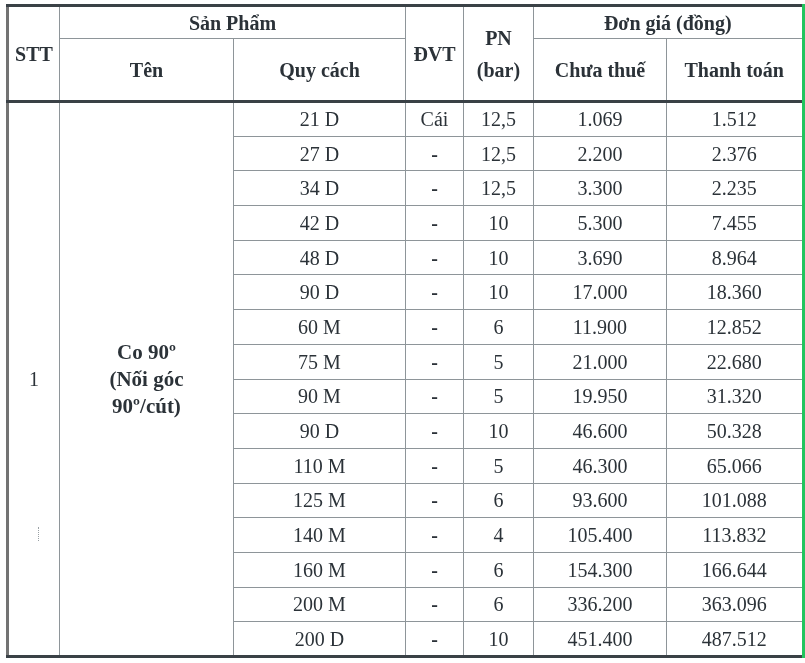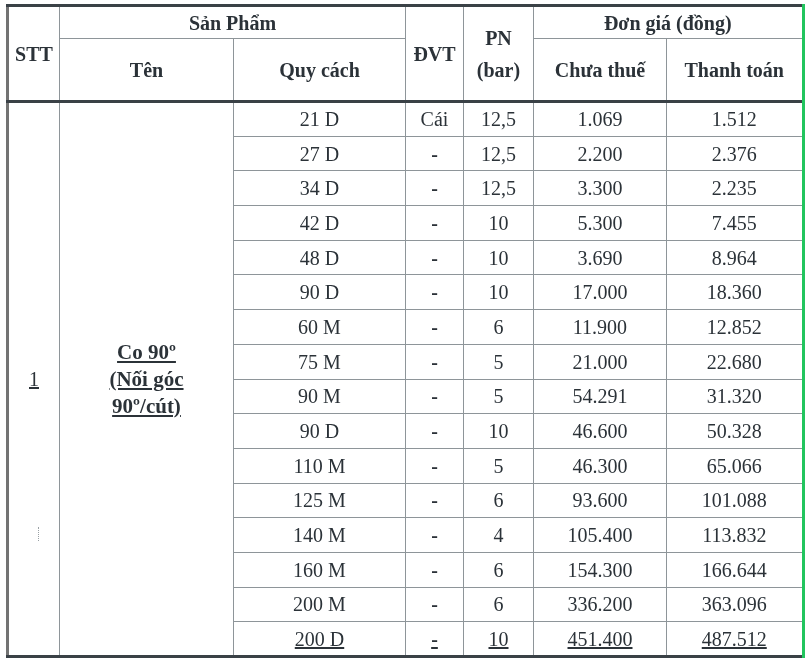--- a/index.html
+++ b/index.html
@@ -7,21 +7,21 @@
          font-family: "Liberation Serif", "DejaVu Serif", serif; color: #2b3238; }
   .sheet { position: absolute; left: 6px; top: 4px; width: 796px; }
   table { border-collapse: collapse; table-layout: fixed; width: 796px; }
   td, th { border: 1px solid #8e9599; text-align: center; vertical-align: middle;
            padding: 0; font-size: 20px; line-height: 1; }
   th { font-weight: bold; font-size: 20px; }
   .outer-left { border-left: 3px solid #737373; }
   .outer-right { border-right: 4px solid #22c55e; }
   thead tr:first-child th { border-top: 3px solid #3a4146; }
   thead tr:last-child th, thead th.rowspan2 { border-bottom: 3px solid #3a4146; }
-  tbody tr.last td, tbody td.span-all { border-bottom: 3px solid #3a4146; text-decoration: underline; }
+  tbody tr.last td, tbody td.span-all { border-bottom: 3px solid #3a4146; }
   .h1 { height: 33px; }
   .h2 { height: 63px; }
   tbody tr { height: 34.7px; }
   .name-cell { font-weight: bold; font-size: 21px; line-height: 27px; }
   .stt-cell { font-size: 20px; }
   .dash { font-weight: bold; }
   .dots { position: absolute; left: 38px; top: 527px; width: 2px; height: 14px;
           border-left: 1px dotted #9aa1a5; }
 </style>
 </head>
@@ -116,21 +116,21 @@
           <td>75 M</td>
           <td class="dash">-</td>
           <td>5</td>
           <td>21.000</td>
           <td class="outer-right">22.680</td>
         </tr>
       <tr>
           <td>90 M</td>
           <td class="dash">-</td>
           <td>5</td>
-          <td>54.291</td>
+          <td>19.950</td>
           <td class="outer-right">31.320</td>
         </tr>
       <tr>
           <td>90 D</td>
           <td class="dash">-</td>
           <td>10</td>
           <td>46.600</td>
           <td class="outer-right">50.328</td>
         </tr>
       <tr>

